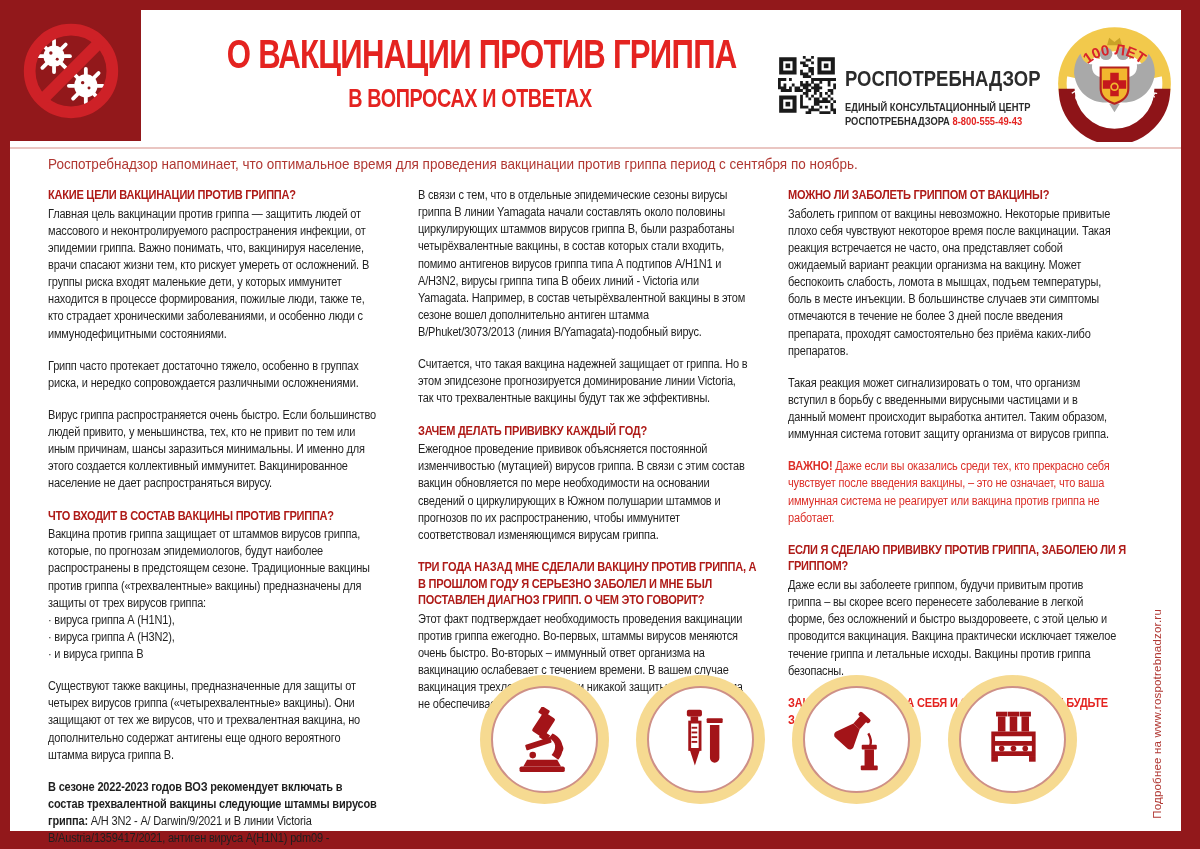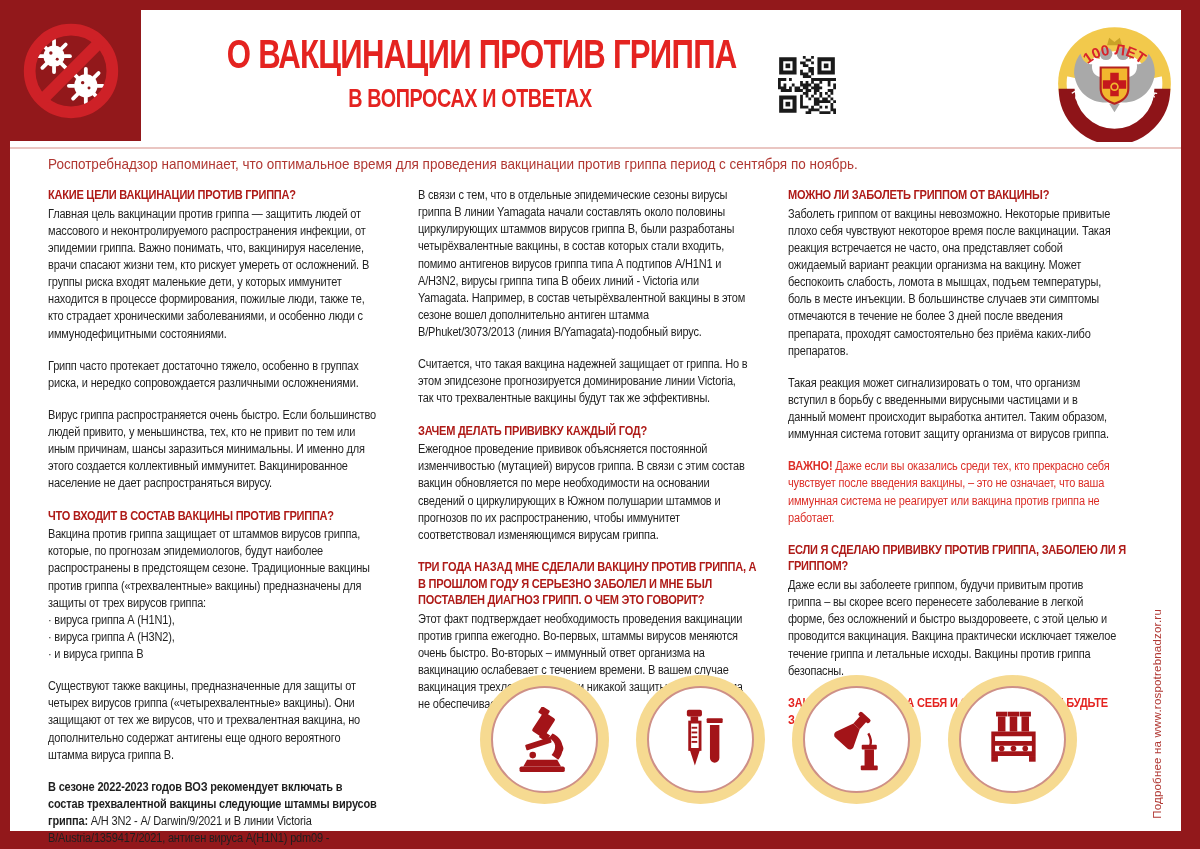--- a/index.html
+++ b/index.html
@@ -105,20 +105,28 @@
       <path d="M2,2h30v30h-30z M9,9v16h16v-16z" fill-rule="evenodd"></path>
         <rect x="13" y="13" width="8" height="8"></rect>
       <path d="M68,2h30v30h-30z M75,9v16h16v-16z" fill-rule="evenodd"></path>
         <rect x="79" y="13" width="8" height="8"></rect>
       <path d="M2,68h30v30h-30z M9,75v16h16v-16z" fill-rule="evenodd"></path>
         <rect x="13" y="79" width="8" height="8"></rect>
       <path id="qr-modules" d="M42.9,0.0h4.8v4.8h-4.8zM57.1,0.0h4.8v4.8h-4.8zM47.6,4.8h4.8v4.8h-4.8zM52.4,4.8h4.8v4.8h-4.8zM38.1,9.5h4.8v4.8h-4.8zM42.9,9.5h4.8v4.8h-4.8zM57.1,9.5h4.8v4.8h-4.8zM42.9,14.3h4.8v4.8h-4.8zM47.6,14.3h4.8v4.8h-4.8zM52.4,19.0h4.8v4.8h-4.8zM57.1,19.0h4.8v4.8h-4.8zM38.1,23.8h4.8v4.8h-4.8zM52.4,23.8h4.8v4.8h-4.8zM57.1,23.8h4.8v4.8h-4.8zM38.1,28.6h4.8v4.8h-4.8zM42.9,28.6h4.8v4.8h-4.8zM47.6,28.6h4.8v4.8h-4.8zM57.1,28.6h4.8v4.8h-4.8zM42.9,33.3h4.8v4.8h-4.8zM47.6,33.3h4.8v4.8h-4.8zM52.4,33.3h4.8v4.8h-4.8zM0.0,38.1h4.8v4.8h-4.8zM4.8,38.1h4.8v4.8h-4.8zM9.5,38.1h4.8v4.8h-4.8zM19.0,38.1h4.8v4.8h-4.8zM57.1,38.1h4.8v4.8h-4.8zM61.9,38.1h4.8v4.8h-4.8zM66.7,38.1h4.8v4.8h-4.8zM71.4,38.1h4.8v4.8h-4.8zM76.2,38.1h4.8v4.8h-4.8zM81.0,38.1h4.8v4.8h-4.8zM85.7,38.1h4.8v4.8h-4.8zM90.5,38.1h4.8v4.8h-4.8zM95.2,38.1h4.8v4.8h-4.8zM0.0,42.9h4.8v4.8h-4.8zM38.1,42.9h4.8v4.8h-4.8zM47.6,42.9h4.8v4.8h-4.8zM57.1,42.9h4.8v4.8h-4.8zM71.4,42.9h4.8v4.8h-4.8zM85.7,42.9h4.8v4.8h-4.8zM0.0,47.6h4.8v4.8h-4.8zM9.5,47.6h4.8v4.8h-4.8zM23.8,47.6h4.8v4.8h-4.8zM38.1,47.6h4.8v4.8h-4.8zM42.9,47.6h4.8v4.8h-4.8zM47.6,47.6h4.8v4.8h-4.8zM52.4,47.6h4.8v4.8h-4.8zM61.9,47.6h4.8v4.8h-4.8zM66.7,47.6h4.8v4.8h-4.8zM85.7,47.6h4.8v4.8h-4.8zM95.2,47.6h4.8v4.8h-4.8zM0.0,52.4h4.8v4.8h-4.8zM4.8,52.4h4.8v4.8h-4.8zM9.5,52.4h4.8v4.8h-4.8zM19.0,52.4h4.8v4.8h-4.8zM28.6,52.4h4.8v4.8h-4.8zM33.3,52.4h4.8v4.8h-4.8zM42.9,52.4h4.8v4.8h-4.8zM47.6,52.4h4.8v4.8h-4.8zM57.1,52.4h4.8v4.8h-4.8zM61.9,52.4h4.8v4.8h-4.8zM66.7,52.4h4.8v4.8h-4.8zM71.4,52.4h4.8v4.8h-4.8zM95.2,52.4h4.8v4.8h-4.8zM4.8,57.1h4.8v4.8h-4.8zM9.5,57.1h4.8v4.8h-4.8zM14.3,57.1h4.8v4.8h-4.8zM19.0,57.1h4.8v4.8h-4.8zM28.6,57.1h4.8v4.8h-4.8zM33.3,57.1h4.8v4.8h-4.8zM38.1,57.1h4.8v4.8h-4.8zM47.6,57.1h4.8v4.8h-4.8zM52.4,57.1h4.8v4.8h-4.8zM61.9,57.1h4.8v4.8h-4.8zM66.7,57.1h4.8v4.8h-4.8zM85.7,57.1h4.8v4.8h-4.8zM90.5,57.1h4.8v4.8h-4.8zM42.9,61.9h4.8v4.8h-4.8zM47.6,61.9h4.8v4.8h-4.8zM61.9,61.9h4.8v4.8h-4.8zM71.4,61.9h4.8v4.8h-4.8zM81.0,61.9h4.8v4.8h-4.8zM90.5,61.9h4.8v4.8h-4.8zM38.1,66.7h4.8v4.8h-4.8zM47.6,66.7h4.8v4.8h-4.8zM57.1,66.7h4.8v4.8h-4.8zM71.4,66.7h4.8v4.8h-4.8zM85.7,66.7h4.8v4.8h-4.8zM38.1,71.4h4.8v4.8h-4.8zM52.4,71.4h4.8v4.8h-4.8zM61.9,71.4h4.8v4.8h-4.8zM66.7,71.4h4.8v4.8h-4.8zM76.2,71.4h4.8v4.8h-4.8zM81.0,71.4h4.8v4.8h-4.8zM90.5,71.4h4.8v4.8h-4.8zM38.1,76.2h4.8v4.8h-4.8zM61.9,76.2h4.8v4.8h-4.8zM66.7,76.2h4.8v4.8h-4.8zM71.4,76.2h4.8v4.8h-4.8zM76.2,76.2h4.8v4.8h-4.8zM81.0,76.2h4.8v4.8h-4.8zM85.7,76.2h4.8v4.8h-4.8zM95.2,76.2h4.8v4.8h-4.8zM38.1,81.0h4.8v4.8h-4.8zM61.9,81.0h4.8v4.8h-4.8zM66.7,81.0h4.8v4.8h-4.8zM90.5,81.0h4.8v4.8h-4.8zM38.1,85.7h4.8v4.8h-4.8zM42.9,85.7h4.8v4.8h-4.8zM47.6,85.7h4.8v4.8h-4.8zM57.1,85.7h4.8v4.8h-4.8zM71.4,85.7h4.8v4.8h-4.8zM81.0,85.7h4.8v4.8h-4.8zM90.5,85.7h4.8v4.8h-4.8zM52.4,90.5h4.8v4.8h-4.8zM57.1,90.5h4.8v4.8h-4.8zM61.9,90.5h4.8v4.8h-4.8zM66.7,90.5h4.8v4.8h-4.8zM90.5,90.5h4.8v4.8h-4.8zM95.2,90.5h4.8v4.8h-4.8zM47.6,95.2h4.8v4.8h-4.8zM52.4,95.2h4.8v4.8h-4.8zM71.4,95.2h4.8v4.8h-4.8zM76.2,95.2h4.8v4.8h-4.8zM81.0,95.2h4.8v4.8h-4.8zM85.7,95.2h4.8v4.8h-4.8zM95.2,95.2h4.8v4.8h-4.8z"></path>
     </g>
   </svg>
 
+  <div class="org">
+    <div class="name">РОСПОТРЕБНАДЗОР</div>
+    <div class="c1">ЕДИНЫЙ КОНСУЛЬТАЦИОННЫЙ ЦЕНТР</div>
+    <div class="c2">
+      <span>РОСПОТРЕБНАДЗОРА</span>
+      <span class="phone">8-800-555-49-43</span>
+    </div>
+  </div>
 
   <svg class="emblem" viewBox="0 0 110 110">
     <circle cx="55" cy="55" r="53" fill="#F2C94C"></circle>
     <circle cx="55" cy="55" r="45" fill="#FFFFFF"></circle>
     <path d="M10,60 A45,45 0 0 0 100,60" fill="none" stroke="#8E1418" stroke-width="15"></path>
     <path d="M14,49 A42,42 0 0 1 96,49" fill="none" stroke="#F2C94C" stroke-width="17"></path>
     <g fill="#A9A9A9">
       <path d="M55,72 C36,76 20,66 17,46 C17,38 19,32 23,27 C25,34 29,37 34,37 C33,43 36,48 42,49 C41,55 45,60 51,60 Z"></path>
       <path d="M55,72 C74,76 90,66 93,46 C93,38 91,32 87,27 C85,34 81,37 76,37 C77,43 74,48 68,49 C69,55 65,60 59,60 Z"></path>
       <circle cx="47" cy="27" r="6"></circle>

